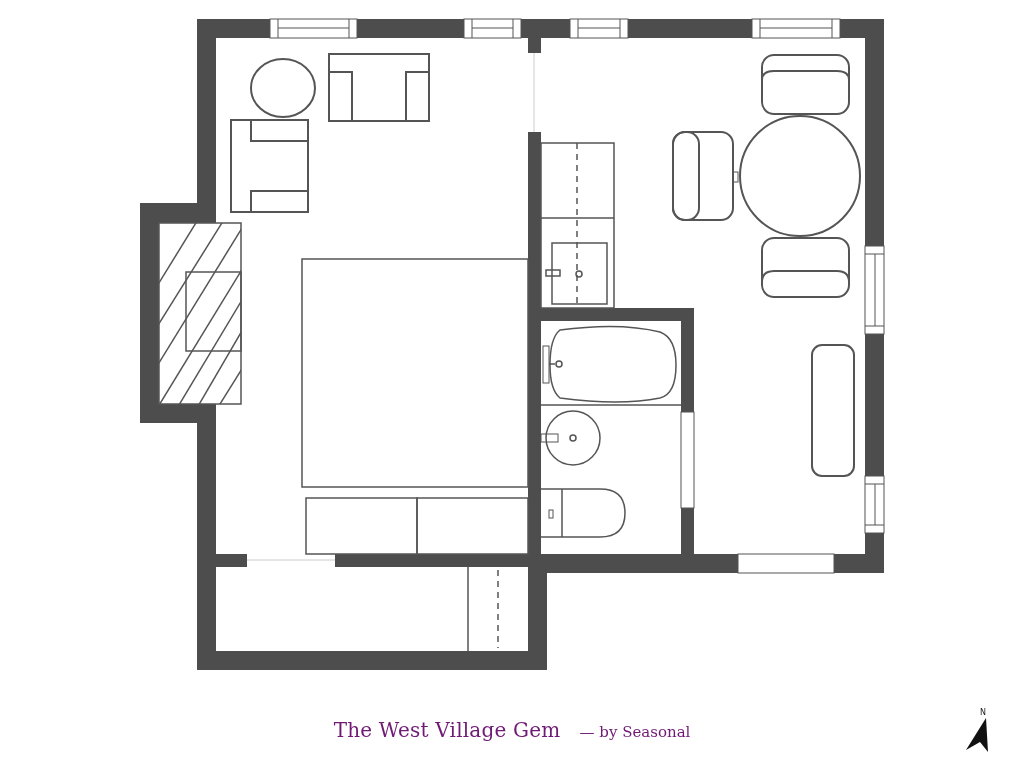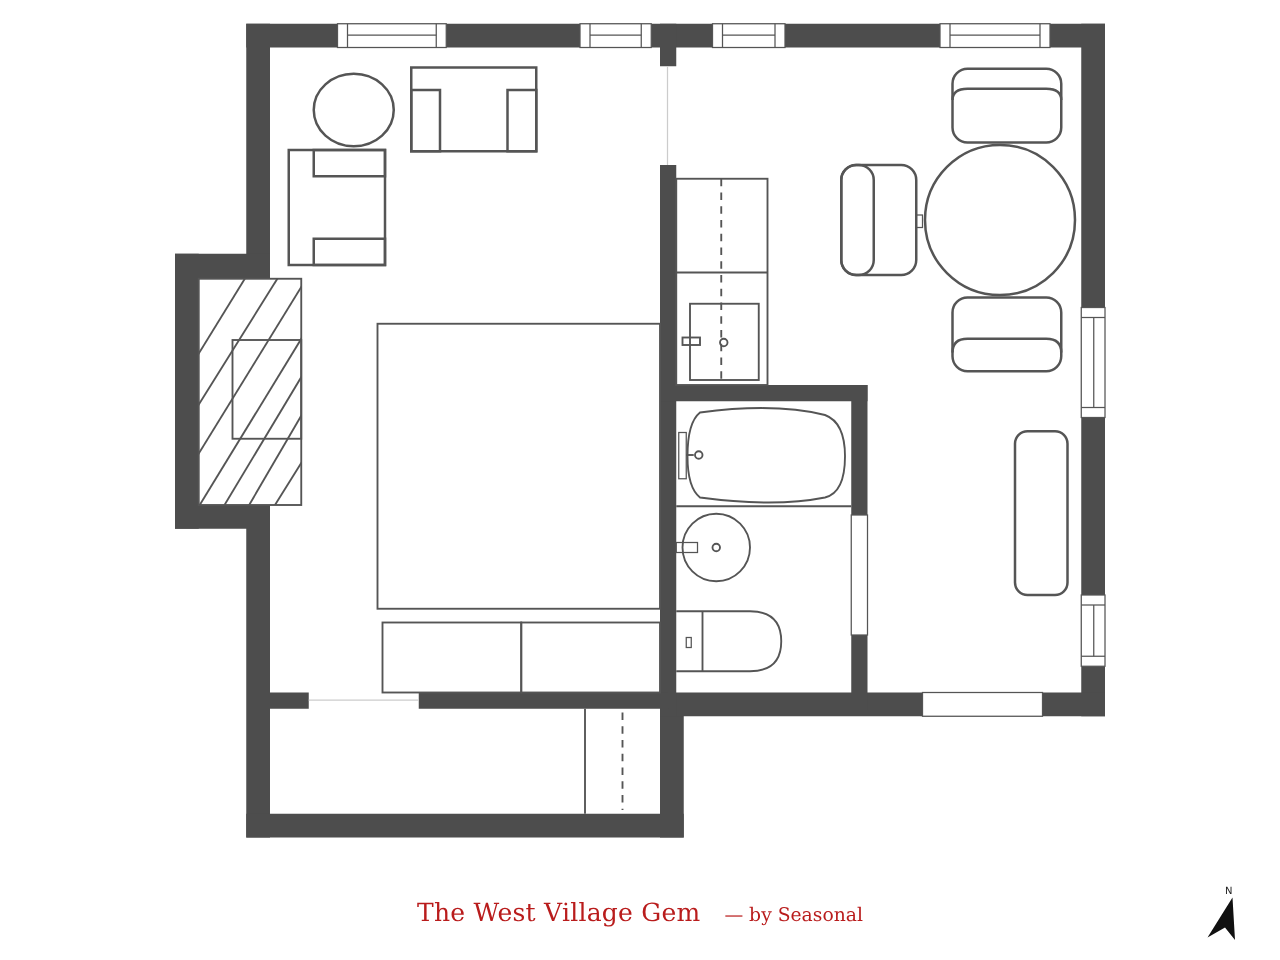--- a/index.html
+++ b/index.html
@@ -1,19 +1,19 @@
 <!DOCTYPE html>
 <html><head>
 <meta charset="utf-8">
 <style>
   html,body{margin:0;padding:0;background:#ffffff;}
   body{width:1024px;height:768px;position:relative;overflow:hidden;}
   #plan{position:absolute;left:0;top:0;}
   .caption{position:absolute;left:0;top:718px;width:1024px;text-align:center;
-    font-family:"DejaVu Serif",serif;color:#b91c1c;}
+    font-family:"DejaVu Serif",serif;color:#701a75;}
   .caption .title{font-size:20px;letter-spacing:0.2px;}
   .caption .by{font-size:15px;margin-left:14px;}
   .north{position:absolute;left:962px;top:708px;width:32px;height:48px;}
   .north .n{position:absolute;left:18px;top:0;font-family:"DejaVu Sans",sans-serif;font-size:8px;color:#222;}
 </style>
 </head>
 <body>
 
 <svg id="plan" width="1024" height="768" viewBox="0 0 1024 768" xmlns="http://www.w3.org/2000/svg">
   <defs>

